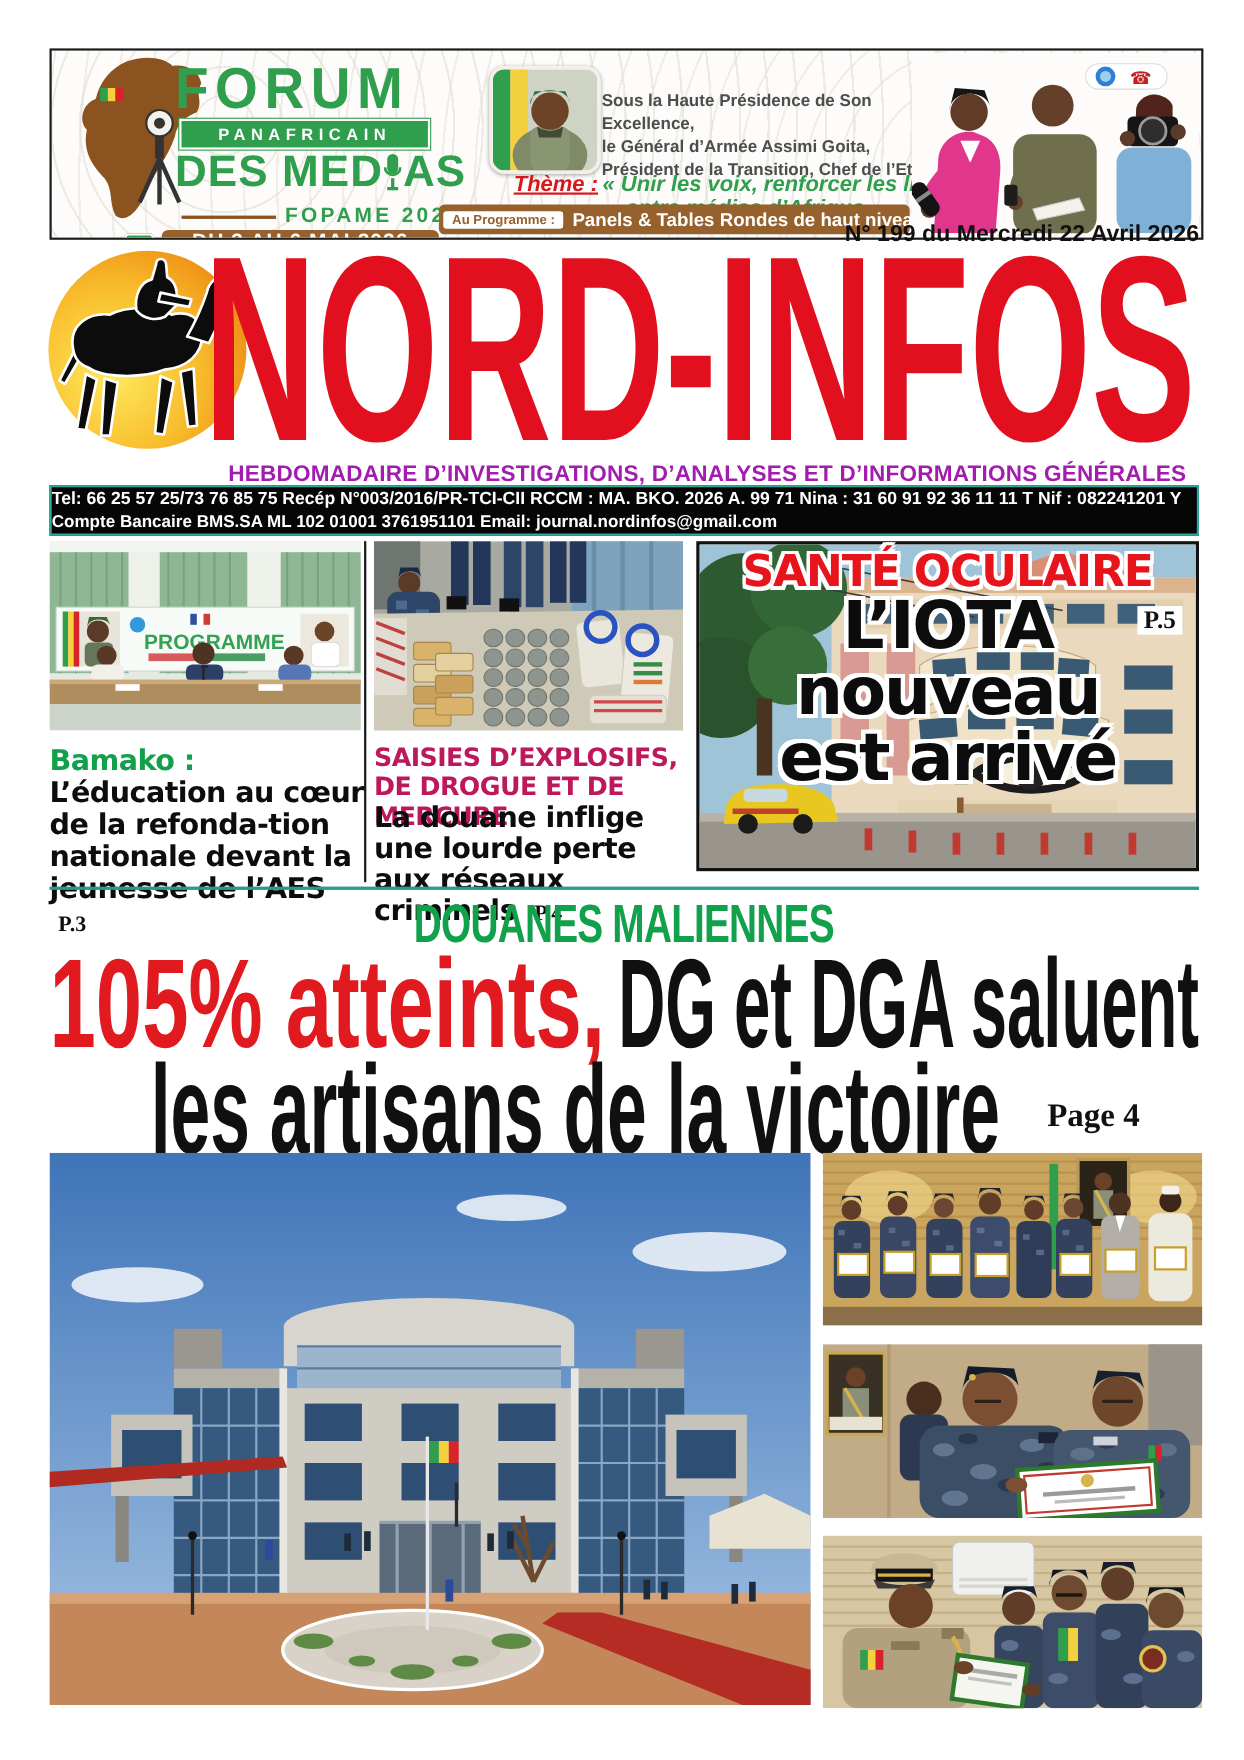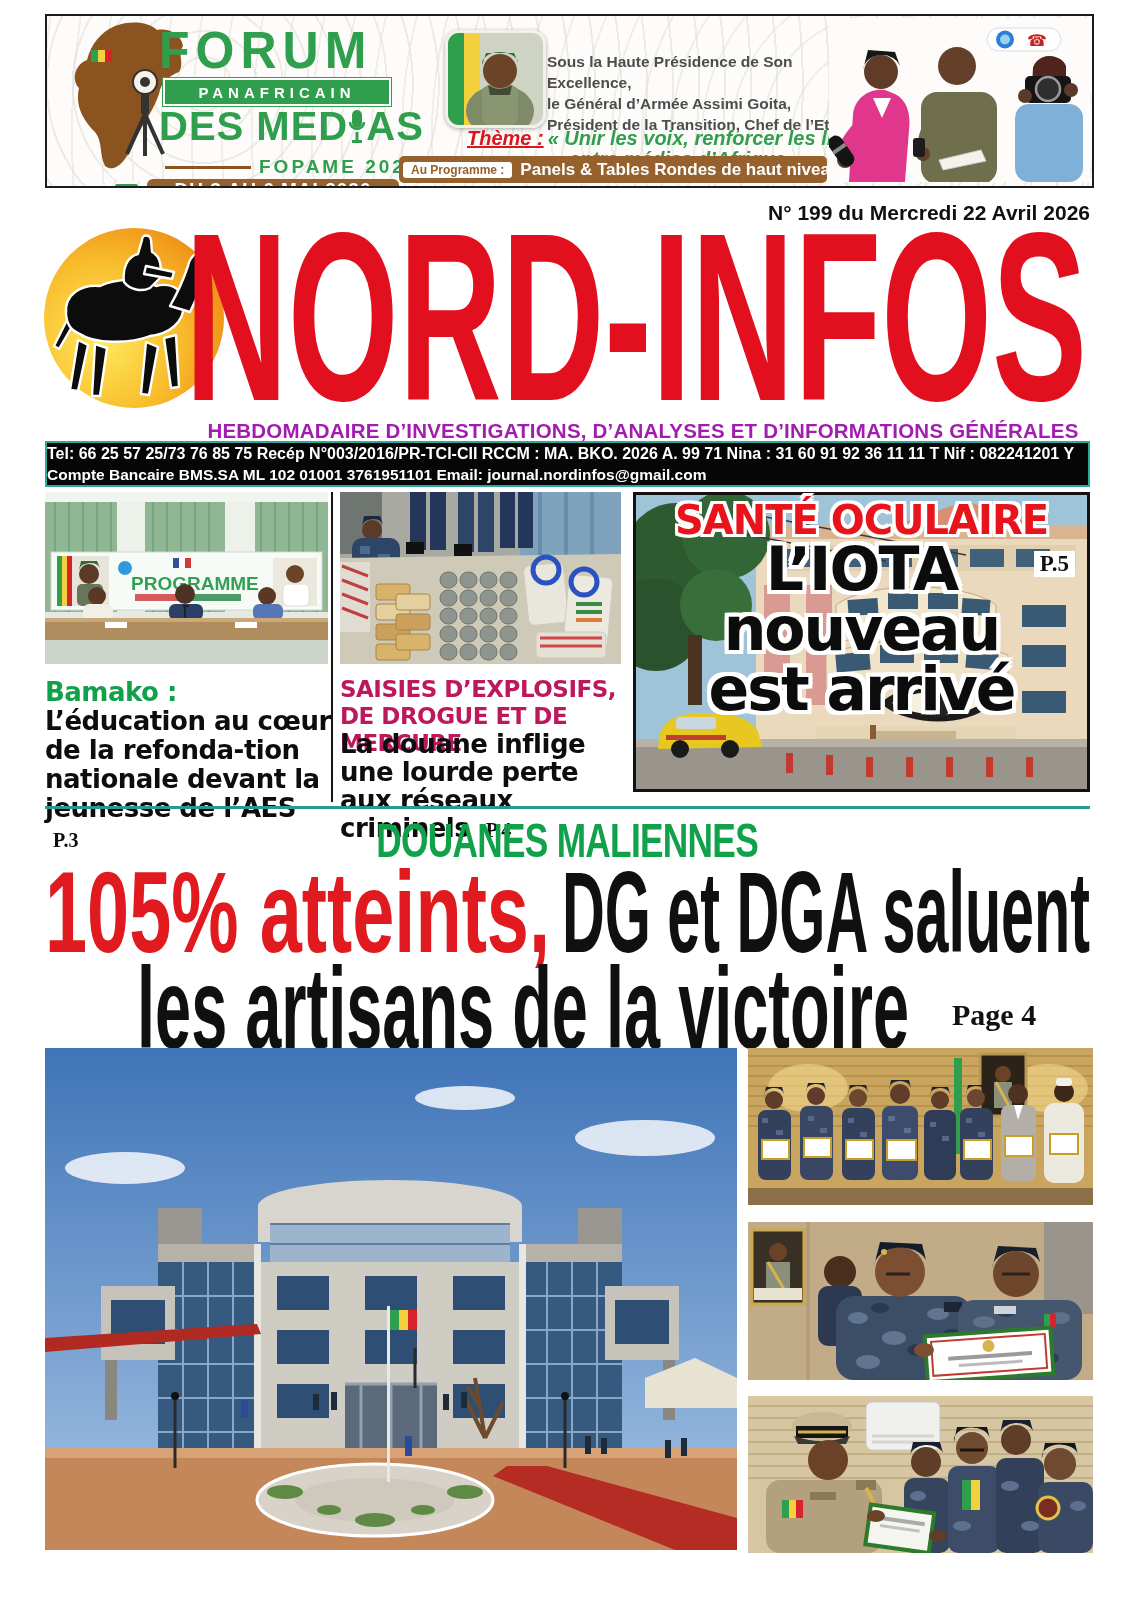--- a/index.html
+++ b/index.html
@@ -1,21 +1,21 @@
 <!DOCTYPE html>
 <html><head>
 <meta charset="utf-8">
 <style>
   html,body{margin:0;padding:0;background:#fff;}
   .page{position:relative;width:1131px;height:1600px;background:#fff;overflow:hidden;
         font-family:"Liberation Sans",sans-serif;}
   .abs{position:absolute;}
 
   
-  .banner{left:45px;top:14px;width:1045px;height:170px;border:2px solid #1c1c1c;
+  .banner{left:45px;top:44px;width:1045px;height:170px;border:2px solid #1c1c1c;
      background:
        repeating-radial-gradient(circle at 15% 40%, rgba(225,221,214,.55) 0 2px, transparent 2px 26px),
        repeating-radial-gradient(circle at 80% 70%, rgba(225,221,214,.45) 0 2px, transparent 2px 30px),
        #fdfcfa;
      overflow:hidden;}
   .forum-title{left:112px;top:4px;font-size:50px;font-weight:bold;color:#2f9e4d;
      letter-spacing:6px;transform:scaleY(1.05);transform-origin:0 0;}
   .pan-bar{left:116px;top:62px;width:224px;height:24px;background:#2f9e4d;border:2px solid #fff;
      box-shadow:0 0 0 1px #2f9e4d;display:flex;align-items:center;justify-content:center;}
   .pan-bar span{color:#fff;font-size:15px;font-weight:bold;letter-spacing:5px;}

